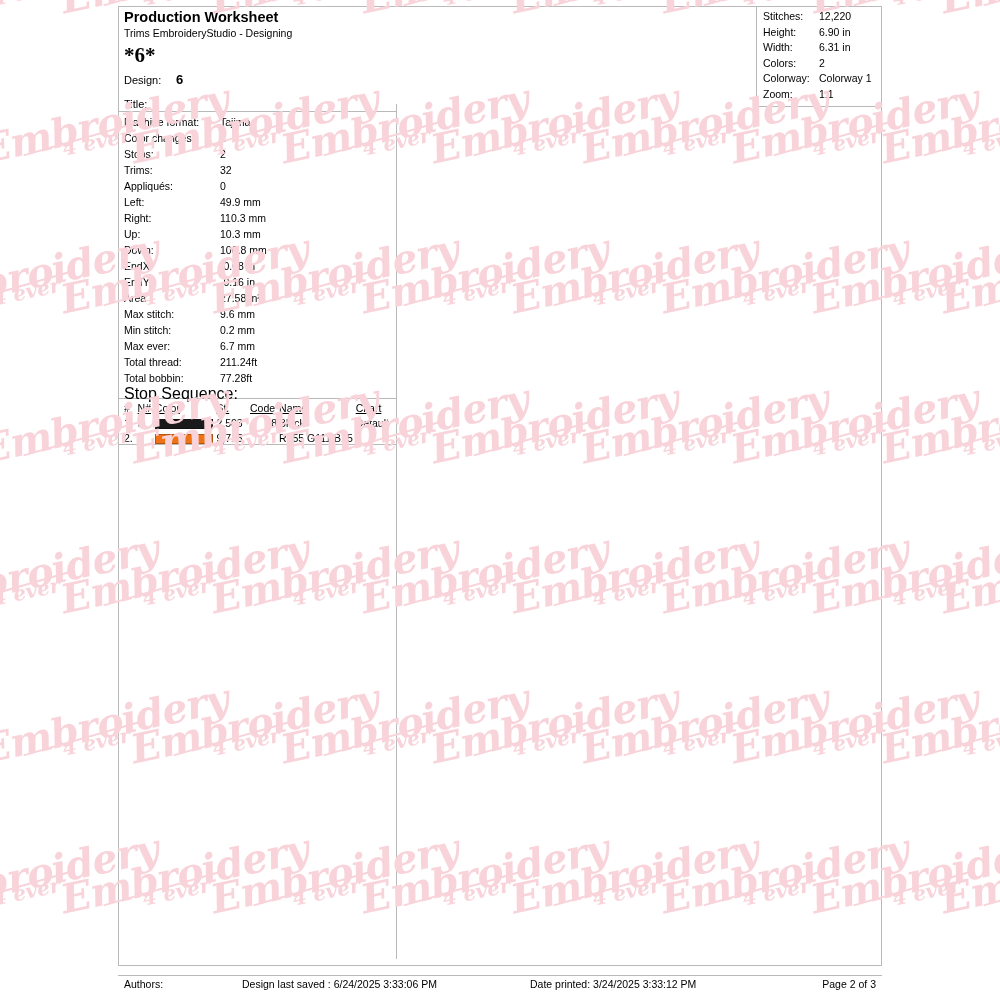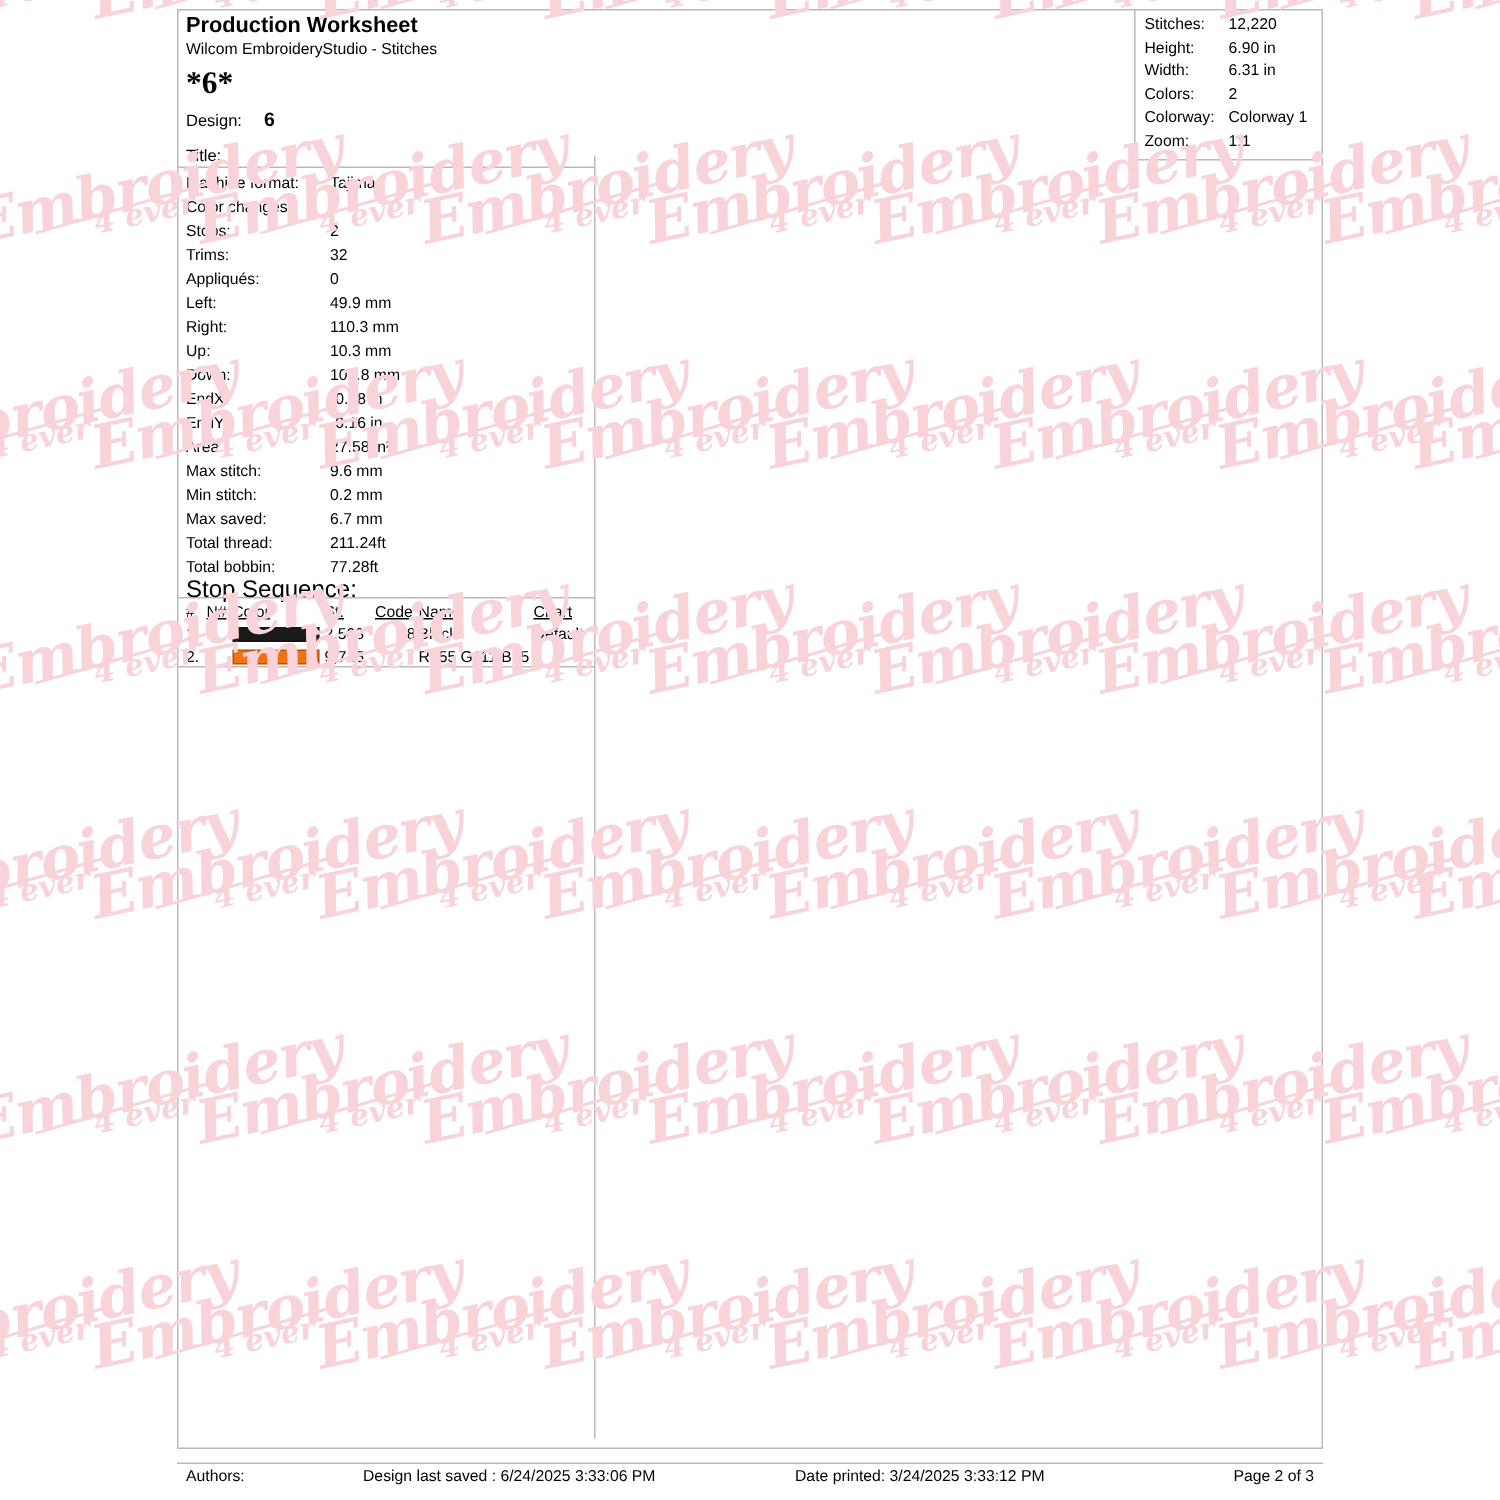--- a/index.html
+++ b/index.html
@@ -535,21 +535,21 @@
 
 <div id="page-frame"></div>
 <div id="col-divider"></div>
 <div id="hr-title"></div>
 <div id="hr-stopseq"></div>
 <div id="hr-stopend"></div>
 <div id="footer-rule"></div>
 
 <div id="doc-header">
   <div id="doc-title">Production Worksheet</div>
-  <div id="doc-subtitle">Wilcom EmbroideryStudio - Stitches</div>
+  <div id="doc-subtitle">Trims EmbroideryStudio - Designing</div>
   <div id="design-mark">*6*</div>
   <div id="design-line">
     <span class="lbl">Design:</span><span class="val">6</span>
   </div>
 </div>
 
 <div id="title-line">
   <span class="lbl">Title:</span><span class="val"></span>
 </div>
 
@@ -631,21 +631,21 @@
     </div>
   <div class="row">
       <span class="k">Max stitch:</span>
       <span class="v">9.6 mm</span>
     </div>
   <div class="row">
       <span class="k">Min stitch:</span>
       <span class="v">0.2 mm</span>
     </div>
   <div class="row">
-      <span class="k">Max saved:</span>
+      <span class="k">Max ever:</span>
       <span class="v">6.7 mm</span>
     </div>
   <div class="row">
       <span class="k">Total thread:</span>
       <span class="v">211.24ft</span>
     </div>
   <div class="row">
       <span class="k">Total bobbin:</span>
       <span class="v">77.28ft</span>
     </div>

